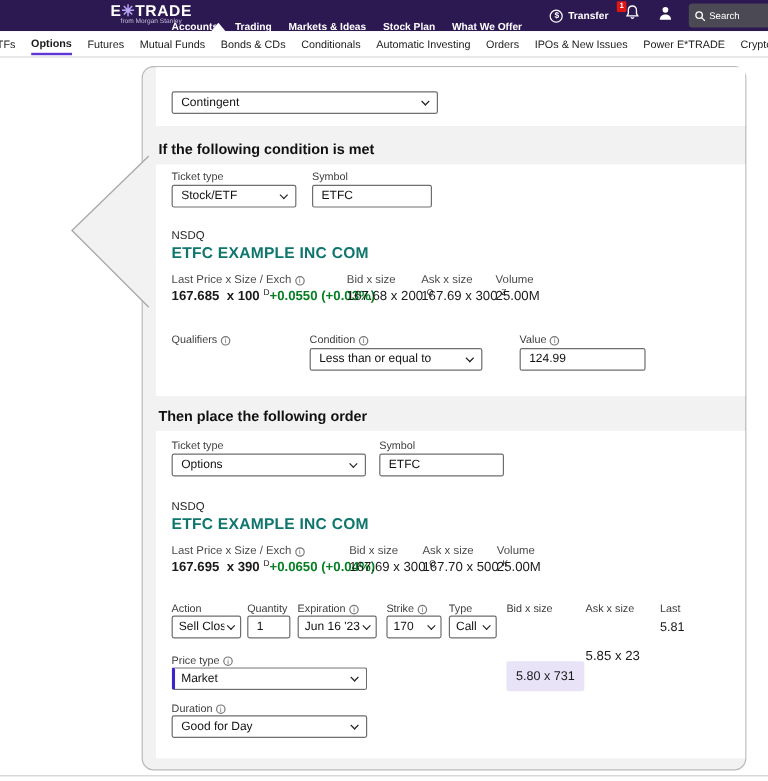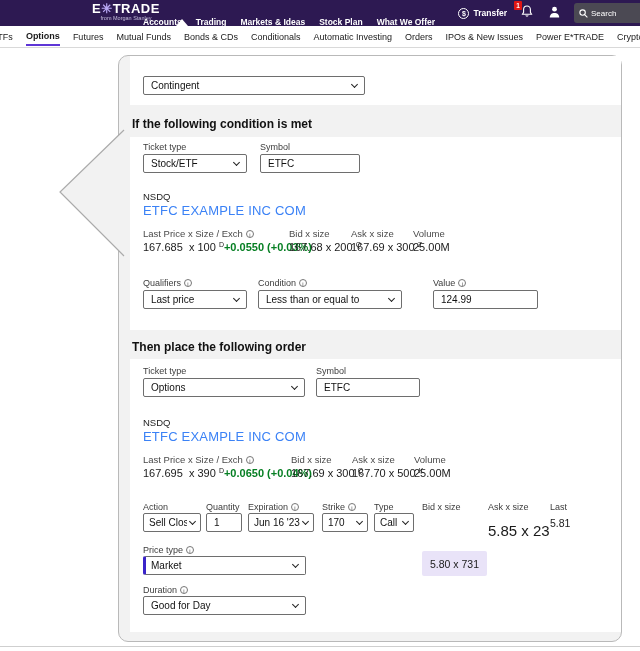--- a/index.html
+++ b/index.html
@@ -47,24 +47,24 @@
   .info { display:inline-block; width:8px; height:8px; border:1px solid #777; border-radius:50%; color:#555;
     font-size:6px; line-height:8px; text-align:center; vertical-align:0px; margin-left:3px; font-style:normal; }
   .ctl { position:absolute; height:19px; background:#fff; border:1px solid #6e6e6e; border-radius:2px;
     font-size:10px; color:#111; display:flex; align-items:center; padding:0 7px; white-space:nowrap; cursor:pointer; }
   .ctl .val { flex:1; overflow:hidden; }
   .chev { width:5px; height:5px; border-right:1.4px solid #222; border-bottom:1.4px solid #222;
     transform:rotate(45deg); margin-left:6px; margin-top:-3px; flex:none; }
   .inp { cursor:text; }
 
   .q-ex { position:absolute; font-size:9.5px; color:#222; }
-  .q-name { position:absolute; font-size:13px; font-weight:normal; color:#3b82f6; letter-spacing:0.2px; }
+  .q-name { position:absolute; font-size:13px; font-weight:bold; color:#0f766e; letter-spacing:0.2px; }
   .q-lbl { position:absolute; font-size:9.5px; color:#4a4a4a; white-space:nowrap; }
   .q-val { position:absolute; font-size:11px; color:#1a1a1a; white-space:nowrap; }
-  .q-val b { font-weight:normal; }
+  .q-val b { font-weight:bold; }
   .q-green { color:#067f23; font-weight:bold; }
   sup.exch { font-size:7px; vertical-align:4px; }
 
   .bid-hl { position:absolute; background:#e9e3f8; border-radius:2px; height:25px; display:flex; align-items:center;
     padding:0 8px; font-size:10.5px; color:#1a1a1a; cursor:pointer; }
   .accent-left { border-left:3px solid #3b24c9; padding-left:5px; }
 
   .bottom-line { position:absolute; left:0; top:646px; width:640px; height:1px; background:#cfcfcf; }
 </style>
 </head>
@@ -163,24 +163,20 @@
   <div class="q-lbl" style="left:289px; top:228px; z-index:4;">Bid x size</div>
   <div class="q-val" style="left:289px; top:241px; z-index:4;"><span>167.68 x 200</span>&nbsp;<sup class="exch">Q</sup></div>
 
   <div class="q-lbl" style="left:351px; top:228px; z-index:4;">Ask x size</div>
   <div class="q-val" style="left:351px; top:241px; z-index:4;"><span>167.69 x 300</span>&nbsp;<sup class="exch">Z</sup></div>
 
   <div class="q-lbl" style="left:413px; top:228px; z-index:4;">Volume</div>
   <div class="q-val" style="left:413px; top:241px; z-index:4;">25.00M</div>
 
   <div class="lbl" style="left:143px; top:278px; z-index:4;"><span>Qualifiers</span><span class="info">i</span></div>
-  <div class="ctl" style="left:143px; top:290px; width:104px; z-index:4;">
-    <span class="val">Last price</span>
-    <span class="chev"></span>
-  </div>
   <div class="lbl" style="left:258px; top:278px; z-index:4;"><span>Condition</span><span class="info">i</span></div>
   <div class="ctl" style="left:258px; top:290px; width:144px; z-index:4;">
     <span class="val">Less than or equal to</span>
     <span class="chev"></span>
   </div>
   <div class="lbl" style="left:433px; top:278px; z-index:4;"><span>Value</span><span class="info">i</span></div>
   <div class="ctl inp" style="left:433px; top:290px; width:105px; z-index:4;">
     <span class="val">124.99</span>
   </div>
 
@@ -232,21 +228,21 @@
     <span class="chev" style="margin-left:2px;"></span>
   </div>
   <div class="lbl" style="left:374px; top:502px; z-index:4;">Type</div>
   <div class="ctl" style="left:374px; top:513px; width:40px; padding:0 5px; z-index:4;">
     <span class="val">Call</span>
     <span class="chev" style="margin-left:2px;"></span>
   </div>
   <div class="lbl" style="left:422px; top:502px; z-index:4;">Bid x size</div>
   <div class="bid-hl" style="left:422px; top:510px; z-index:4;margin-top:41px;">5.80 x 731</div>
   <div class="lbl" style="left:488px; top:502px; z-index:4;">Ask x size</div>
-  <div class="q-val" style="left:488px; top:522px; font-size:15px; z-index:4;">5.85 x 23</div>
+  <div class="q-val" style="left:488px; top:541px; font-size:11px; z-index:4;">5.85 x 23</div>
   <div class="lbl" style="left:550px; top:502px; z-index:4;">Last</div>
   <div class="q-val" style="left:550px; top:517px; font-size:10.5px; z-index:4;">5.81</div>
 
   <div class="lbl" style="left:143px; top:545px; z-index:4;"><span>Price type</span><span class="info">i</span></div>
   <div class="ctl accent-left" style="left:143px; top:556px; width:163px; z-index:4;">
     <span class="val">Market</span>
     <span class="chev"></span>
   </div>
   <div class="lbl" style="left:143px; top:585px; z-index:4;"><span>Duration</span><span class="info">i</span></div>
   <div class="ctl" style="left:143px; top:596px; width:163px; z-index:4;">

